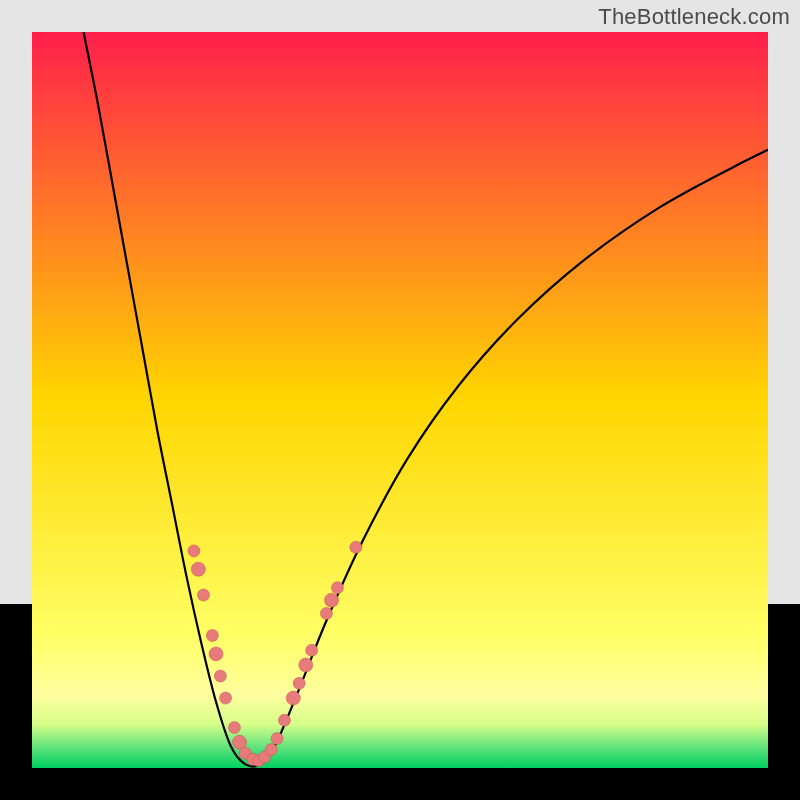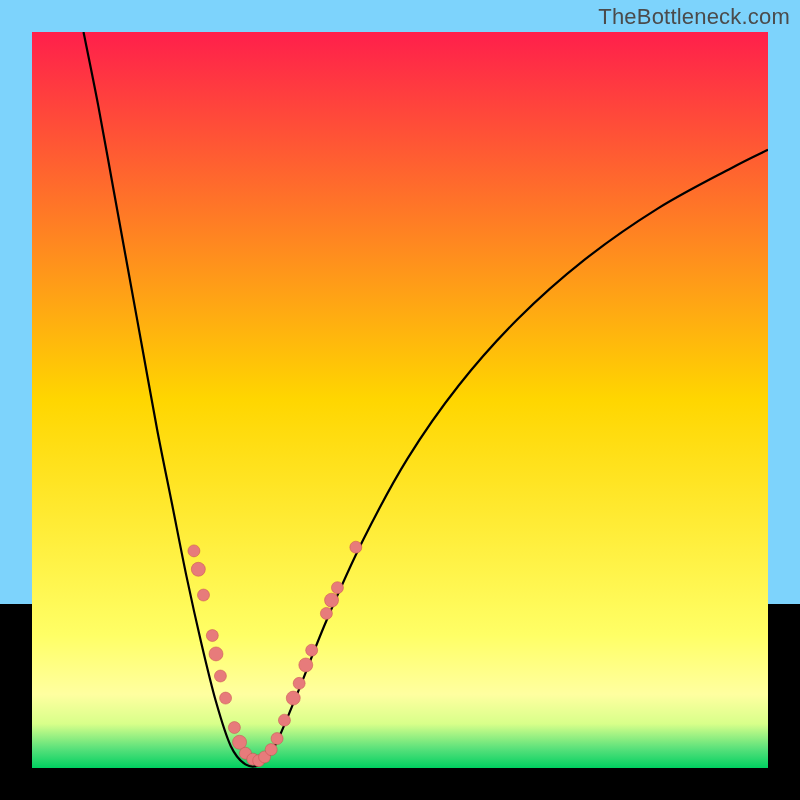--- a/index.html
+++ b/index.html
@@ -8,21 +8,21 @@
     width: 800px;
     height: 800px;
     overflow: hidden;
     background: #000;
     font-family: Arial, Helvetica, sans-serif;
   }
   .frame {
     position: absolute;
     left: 0; top: 0;
     width: 800px; height: 604px;
-    background: #7dd3fc;
+    background: #e5e5e5;
   }
   .watermark {
     position: absolute;
     top: 4px;
     right: 10px;
     font-size: 22px;
     font-weight: 500;
     color: #4b4b4b;
     letter-spacing: 0.2px;
     user-select: none;

